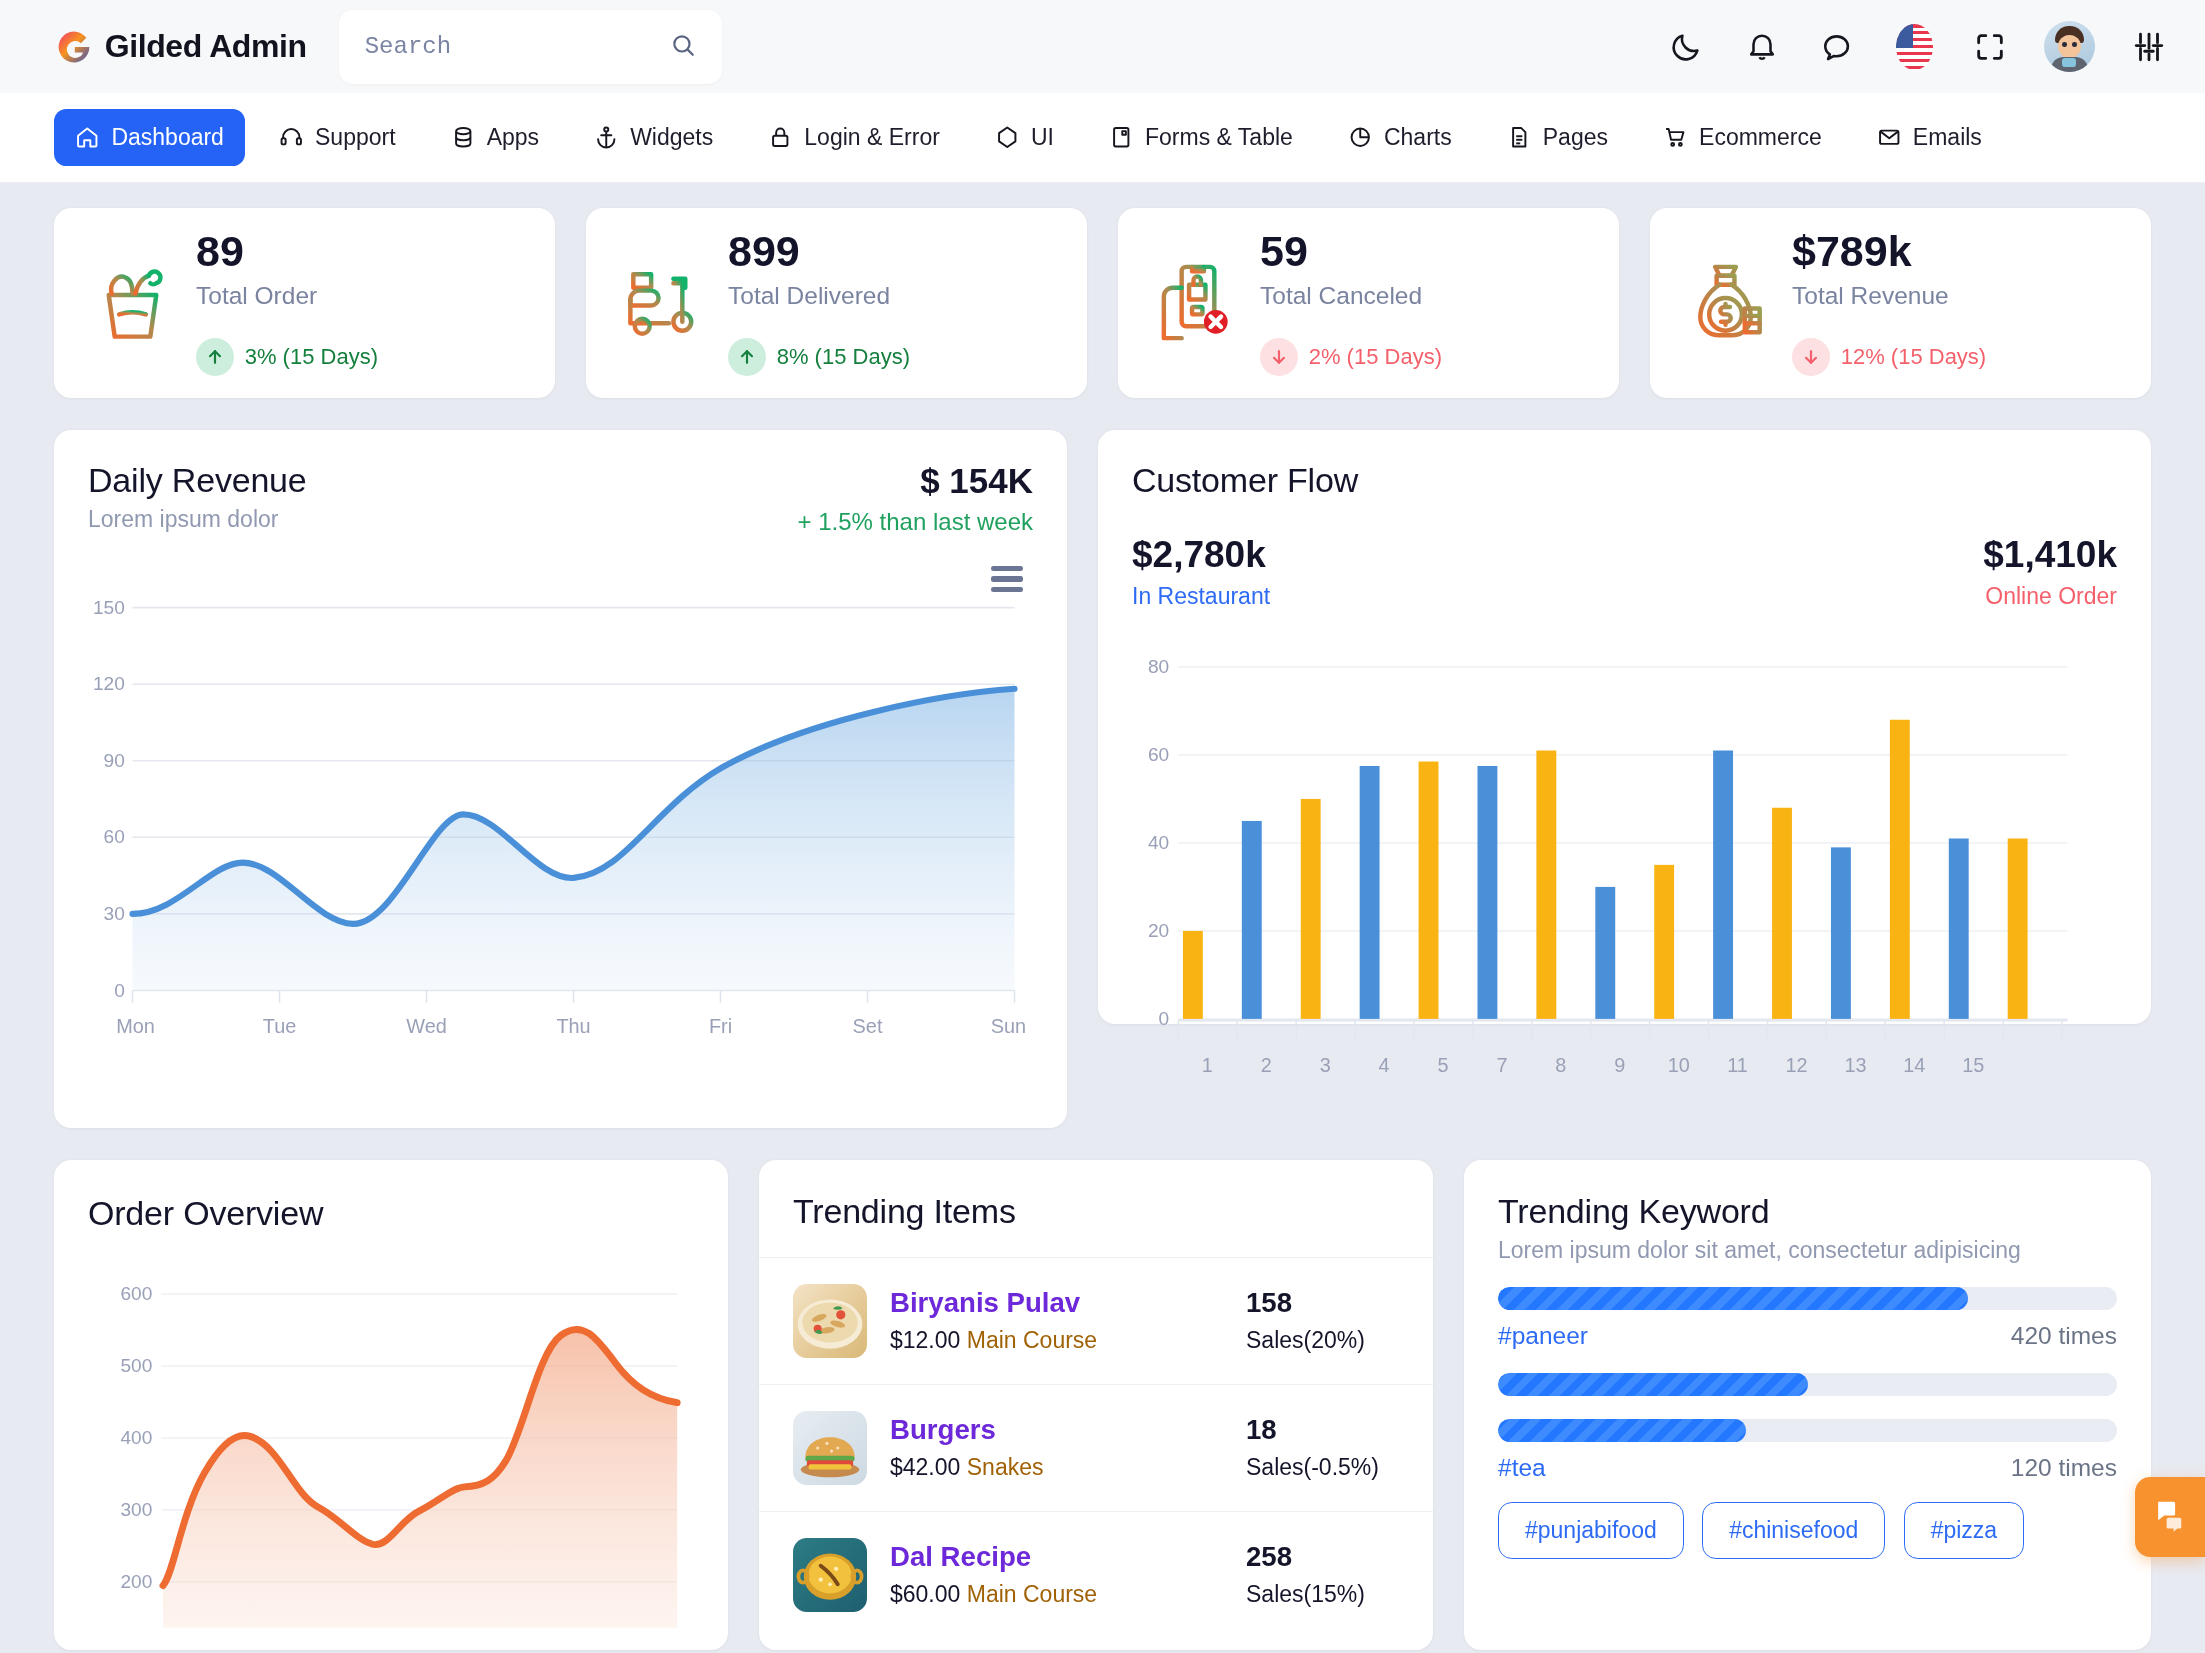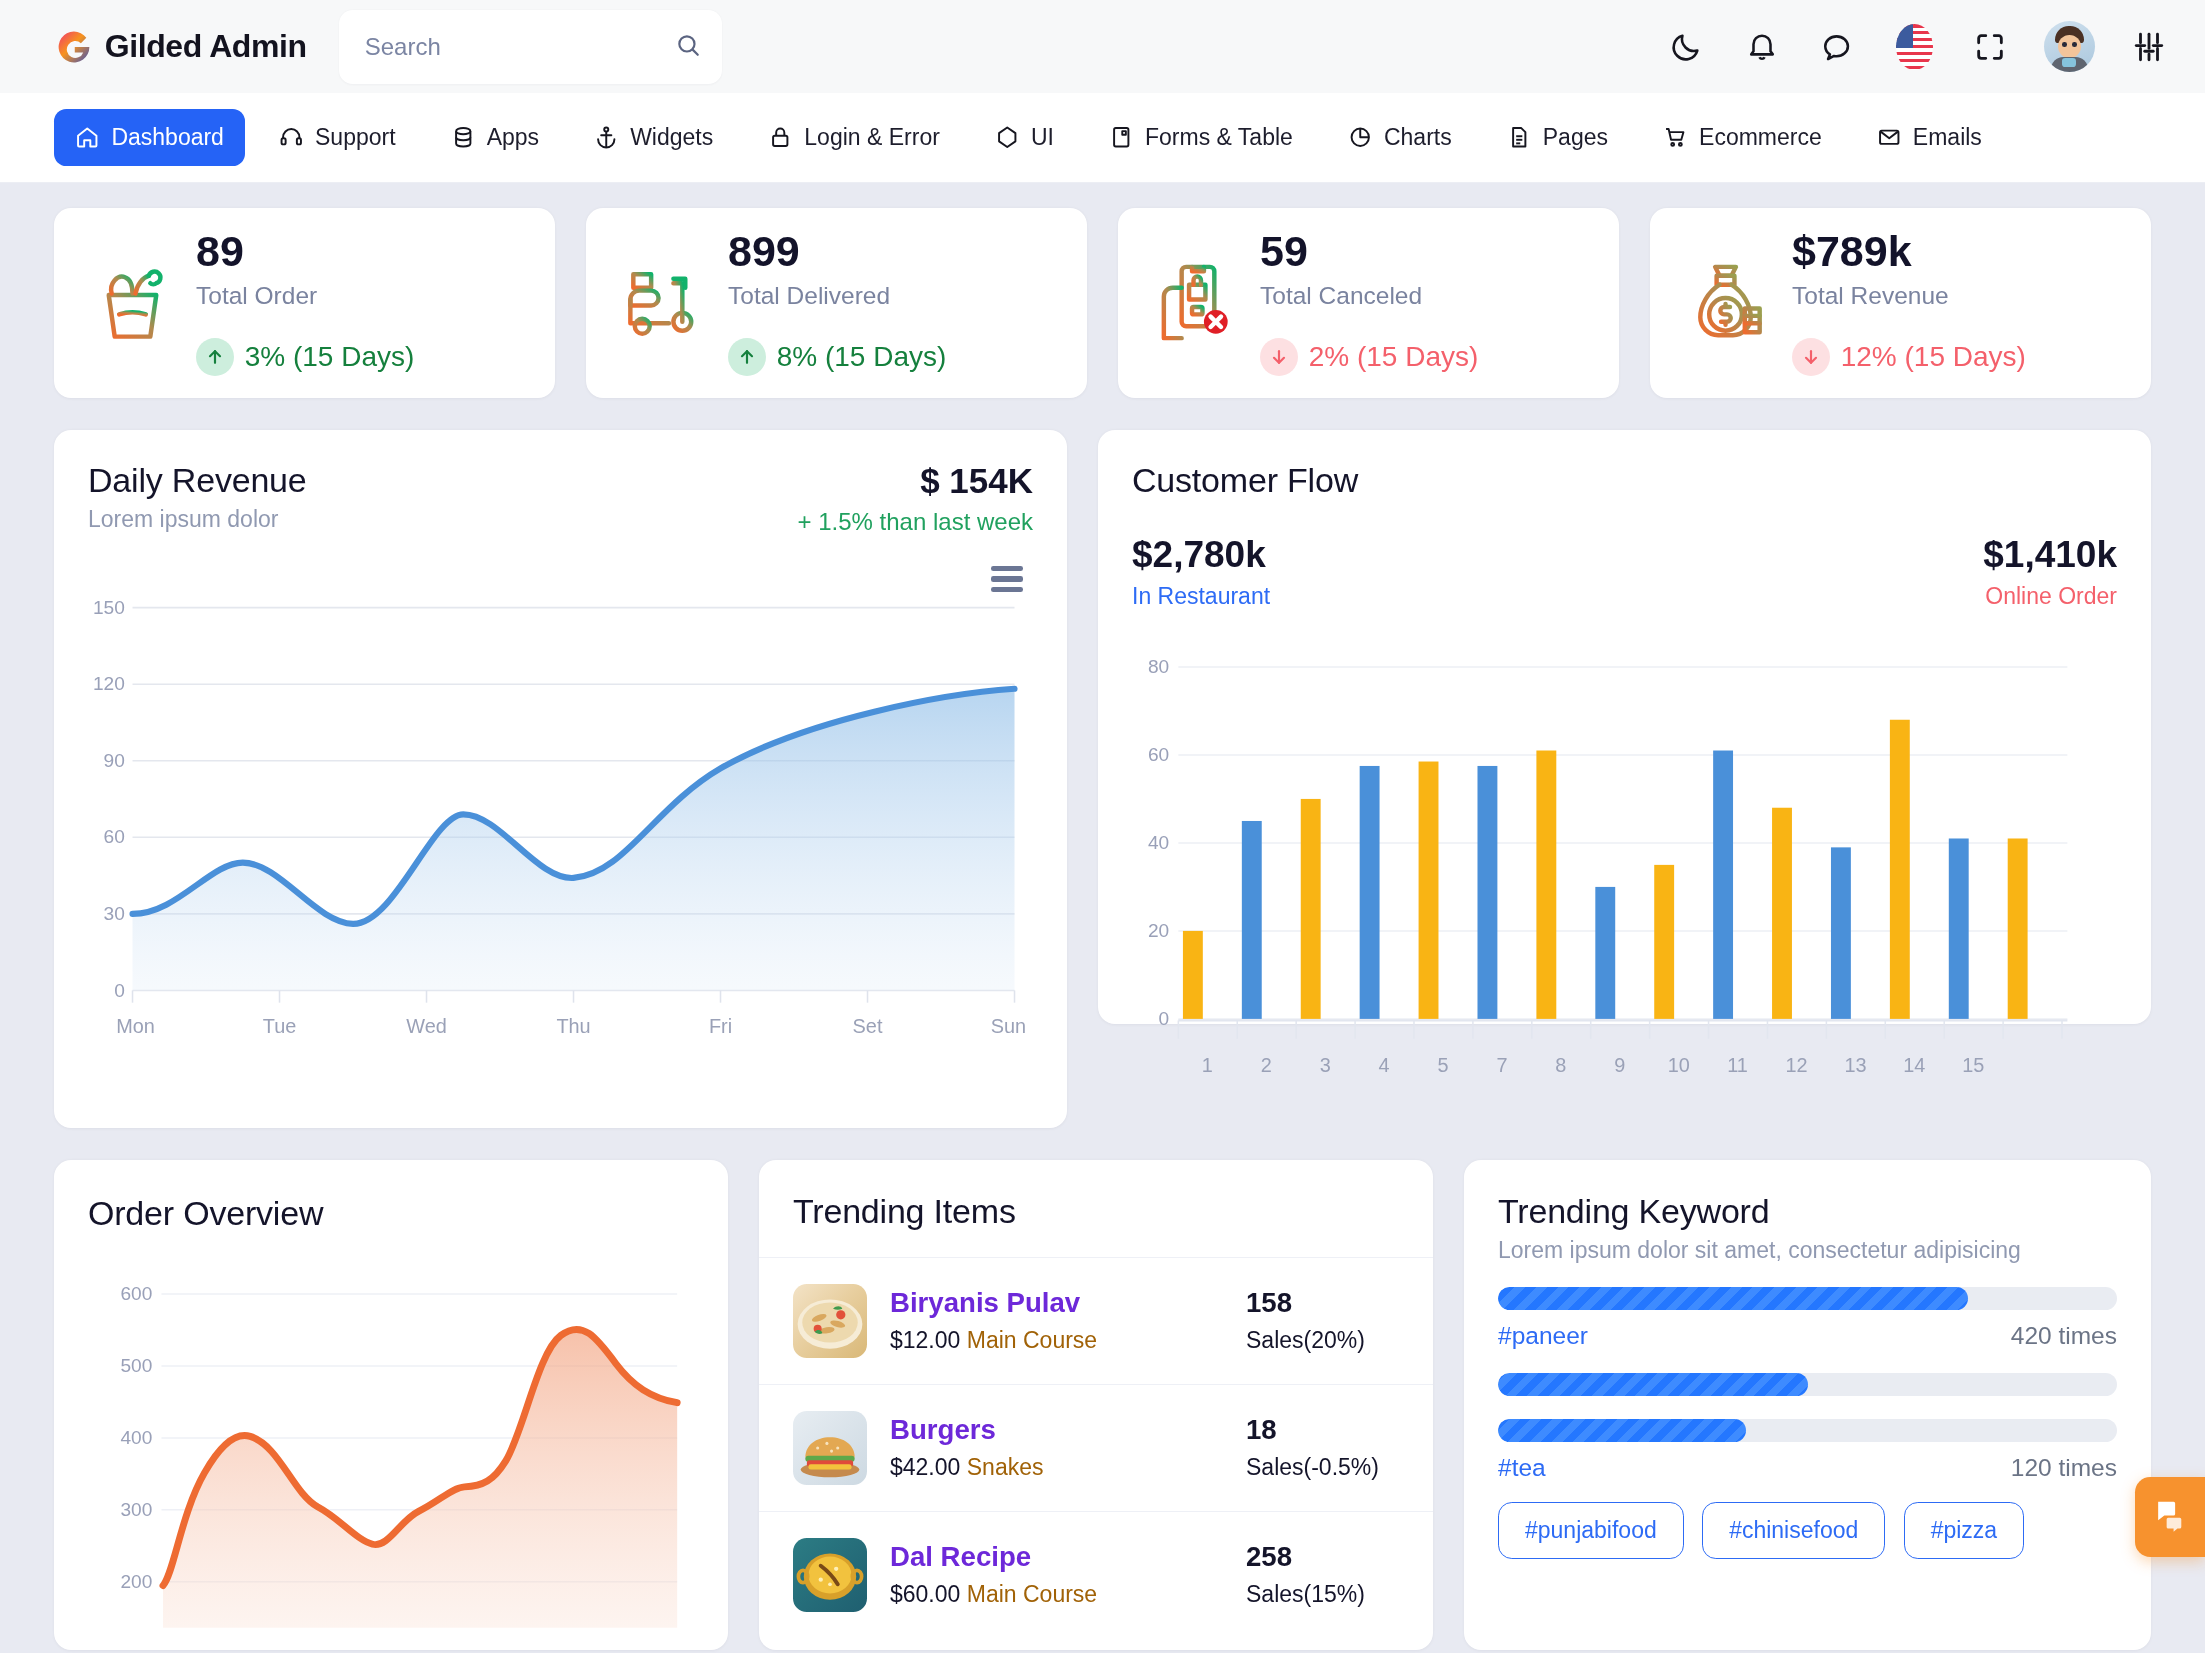--- a/index.html
+++ b/index.html
@@ -20,21 +20,21 @@
   .brand-logo { width: 40px; height: 40px; position: relative; }
   .brand-name { font-size: 32px; font-weight: 700; color: #13131f; letter-spacing: -0.4px; }
   .searchbox {
     margin-left: 32px; width: 383px; height: 74px;
     background: #ffffff; border-radius: 13.8px;
     display: flex; align-items: center; padding: 0 26px;
     box-shadow: 0 0.8px 2.3px rgba(16,24,40,0.04);
   }
   .searchbox input {
     flex: 1; border: none; outline: none; background: transparent;
-    font-size: 24px; color: #5b6481; font-family: Liberation Sans, sans-serif;
+    font-size: 24px; color: #5b6481; font-family: Liberation Mono, monospace;
   }
   .searchbox input::placeholder { color: #7b85a3; }
   .header-actions { margin-left: auto; display: flex; align-items: center; gap: 32px; }
   .hicon { width: 44px; height: 44px; display: flex; align-items: center; justify-content: center; cursor: pointer; }
   .hicon svg { display:block; }
   .flag {
     width: 37px; height: 46px; border-radius: 50%;
     overflow: hidden; position: relative; display:block;
   }
   .flag .stripes { position:absolute; inset:0; background: repeating-linear-gradient(to bottom,#e8364c 0,#e8364c 3.5px,#ffffff 3.5px,#ffffff 7px); }
@@ -72,21 +72,21 @@
   .stat-row { display: flex; gap: 31px; }
   .stat-card {
     flex: 1; background: #ffffff; border-radius: 17px;
     height: 190px; display: flex; align-items: center;
     padding: 0 31px; gap: 24.5px;
     box-shadow: 0 0.8px 3.1px rgba(16,24,40,0.05);
   }
   .stat-ico { width: 95px; height: 95px; flex: none; }
   .stat-val { font-size: 43px; font-weight: 700; color: #13132a; line-height: 1.05; }
   .stat-label { font-size: 24.5px; color: #7a839f; margin-top: 7.7px; }
-  .stat-delta { display: flex; align-items: center; gap: 10.7px; margin-top: 28px; font-size: 28px; }
+  .stat-delta { display: flex; align-items: center; gap: 10.7px; margin-top: 28px; font-size: 22px; }
   .delta-pill { width: 38px; height: 38px; border-radius: 50%; display:flex; align-items:center; justify-content:center; flex:none; }
   .up   .delta-pill { background: #cdeedd; } .up   { color: #15803d; }
   .down .delta-pill { background: #fde0e2; } .down { color: #f4606b; }
 
   .chart-row { display: flex; gap: 31px; margin-top: 32px; }
   .card { background:#ffffff; border-radius: 17px; box-shadow: 0 0.8px 3.1px rgba(16,24,40,0.05); gap: 16px; }
   .daily { flex: 0 0 1012px; padding: 31px 34px 26px 34px; height: 698px; position: relative; }
   .flow  { flex: 1; padding: 31px 34px 26px 34px; height: 594px; }
 
   .card-title { font-size: 34px; font-weight: 500; color: #14142a; letter-spacing:-0.2px; }

